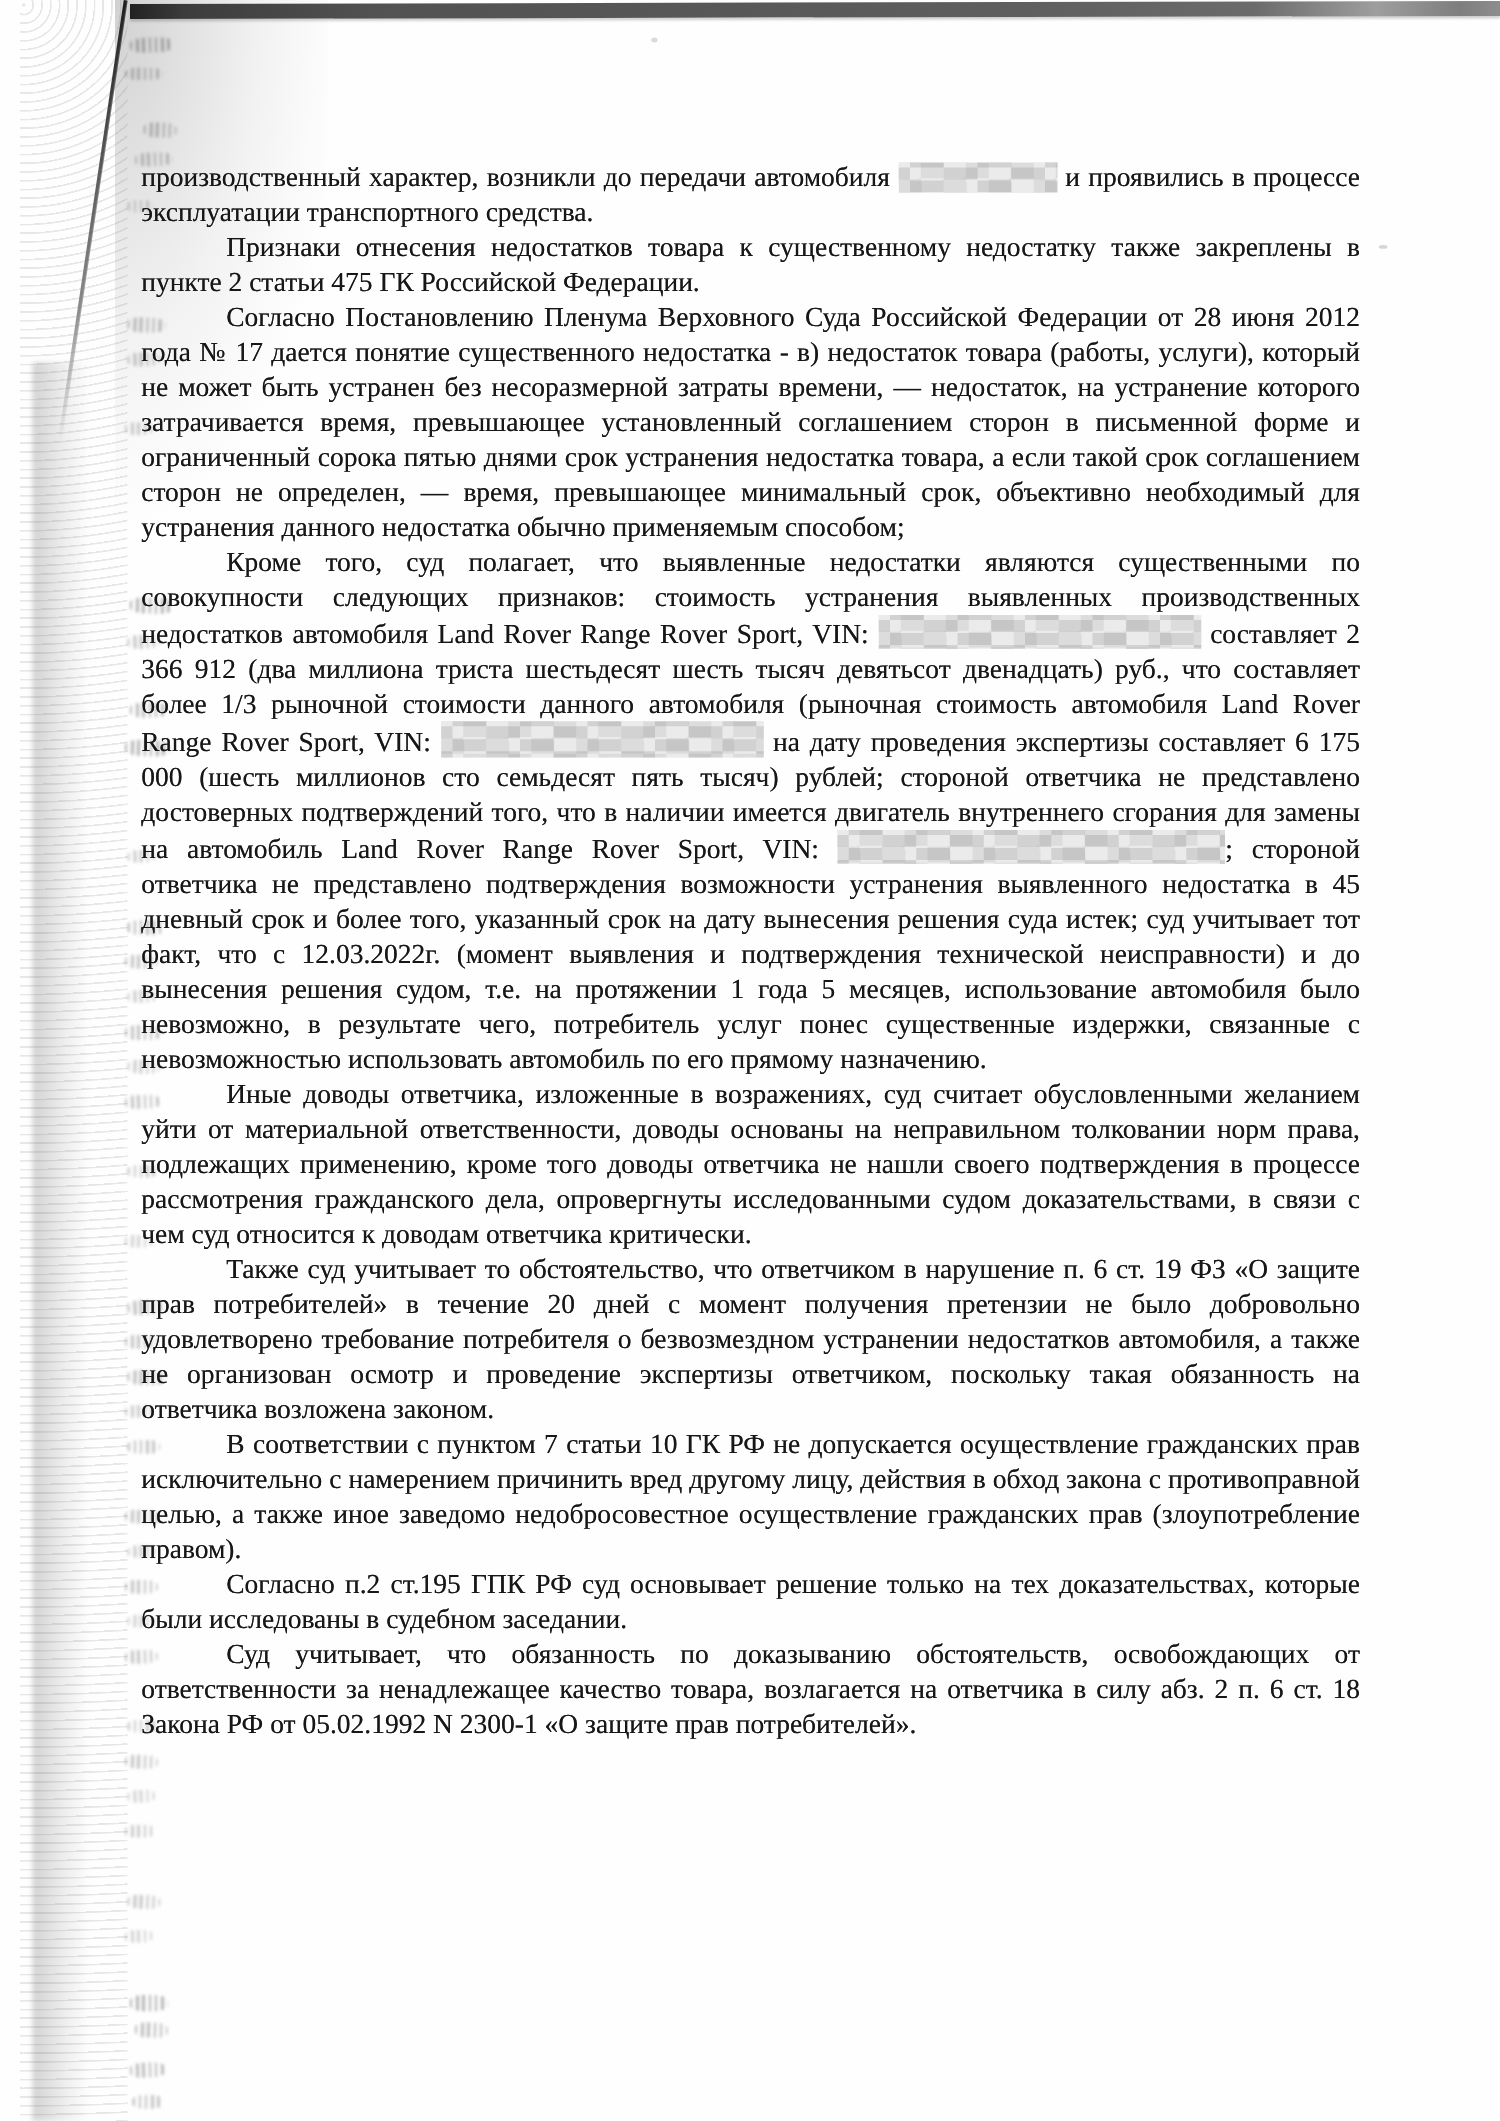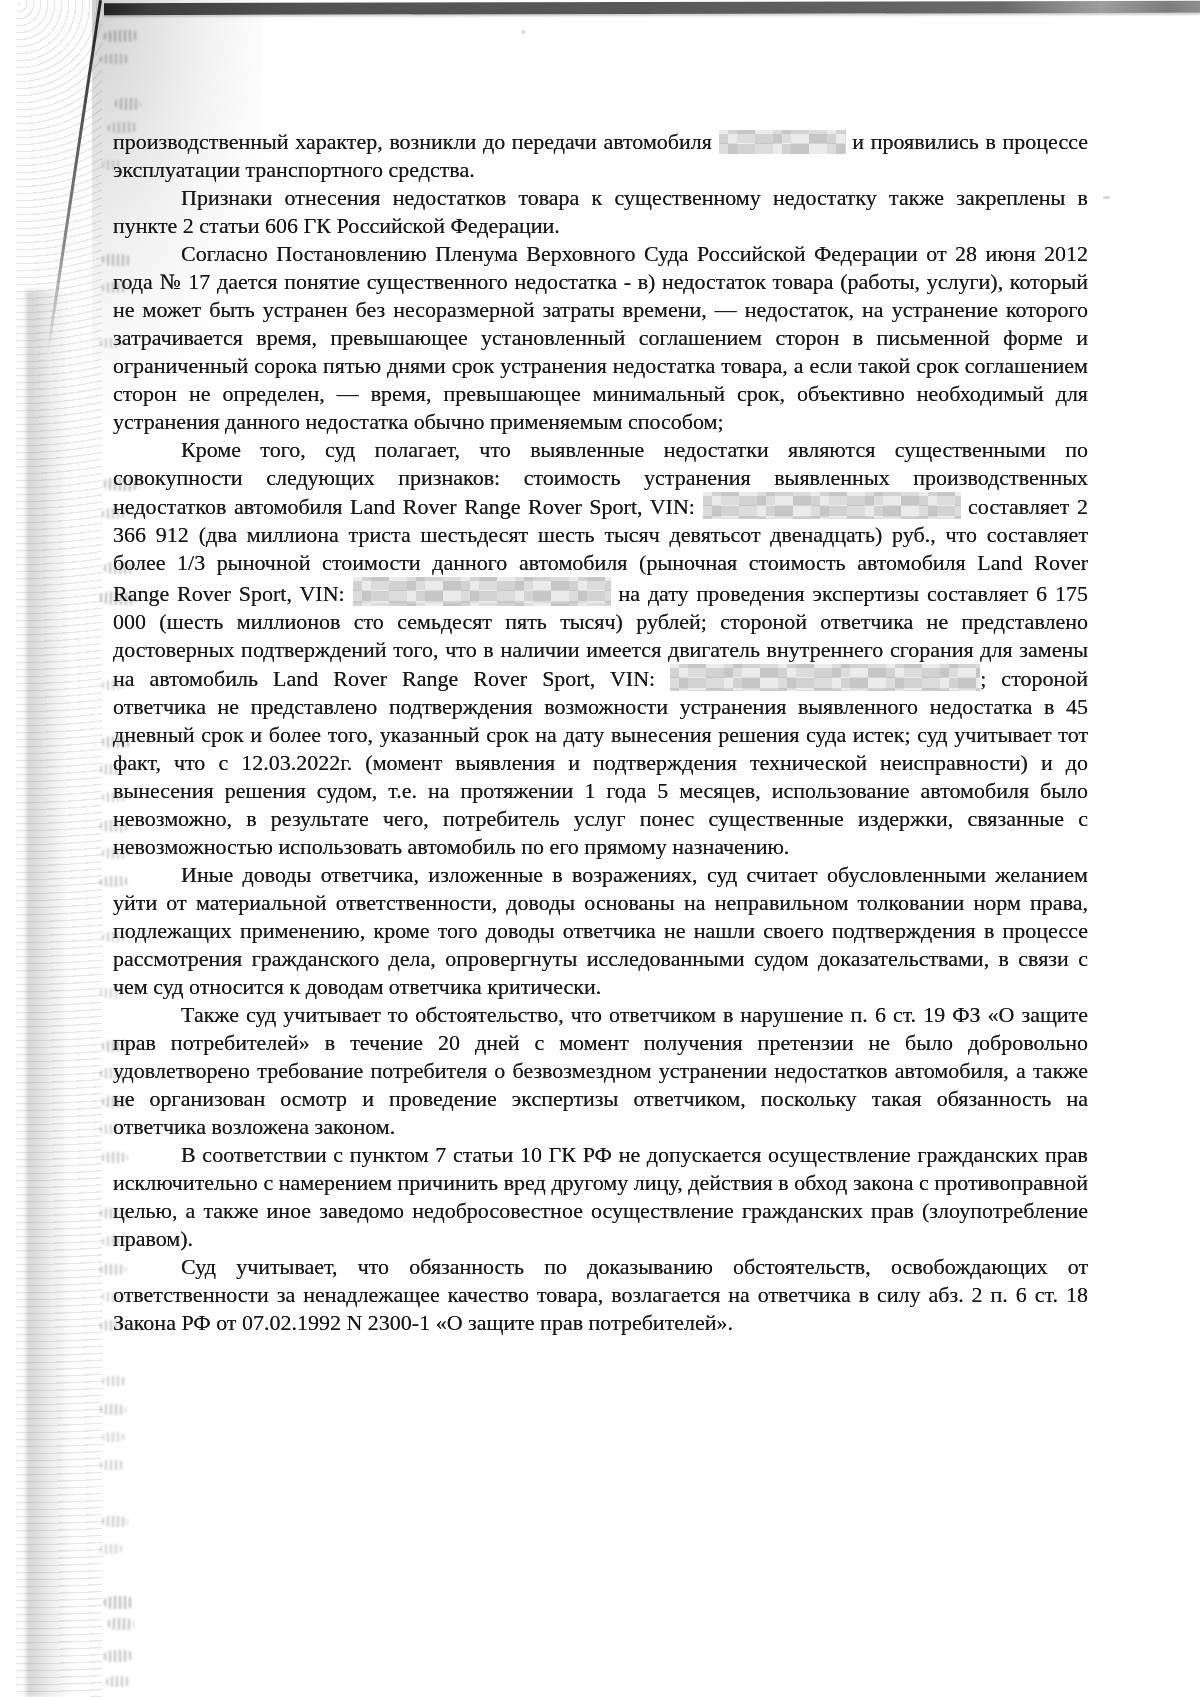--- a/index.html
+++ b/index.html
@@ -124,30 +124,31 @@
       <div class="smudge" style="left: 104px; top: 1596px; width: 30px; height: 13px; opacity: 0.5; transform: rotate(0deg);"></div>
       <div class="smudge" style="left: 108px; top: 1618px; width: 26px; height: 12px; opacity: 0.45; transform: rotate(2deg);"></div>
       <div class="smudge" style="left: 104px; top: 1650px; width: 28px; height: 12px; opacity: 0.45; transform: rotate(-2deg);"></div>
       <div class="smudge" style="left: 106px; top: 1676px; width: 24px; height: 11px; opacity: 0.4; transform: rotate(0deg);"></div>
     </div>
 
   <div class="text-block">
 
     <p class="para no-indent"><span>производственный характер, возникли до передачи автомобиля </span><span class="redact r1"></span><span> и проявились в процессе эксплуатации транспортного средства.</span></p>
 
-    <p class="para"><span>Признаки отнесения недостатков товара к существенному недостатку также закреплены в пункте 2 статьи 606 ГК Российской Федерации.</span></p>
+    <p class="para"><span>Признаки отнесения недостатков товара к существенному недостатку также закреплены в пункте 2 статьи 475 ГК Российской Федерации.</span></p>
 
 
     <p class="para"><span>Согласно Постановлению Пленума Верховного Суда Российской Федерации от 28 июня 2012 года № 17 дается понятие существенного недостатка - в) недостаток товара (работы, услуги), который не может быть устранен без несоразмерной затраты времени, — недостаток, на устранение которого затрачивается время, превышающее установленный соглашением сторон в письменной форме и ограниченный сорока пятью днями срок устранения недостатка товара, а если такой срок соглашением сторон не определен, — время, превышающее минимальный срок, объективно необходимый для устранения данного недостатка обычно применяемым способом;</span></p>
 
     <p class="para"><span>Кроме того, суд полагает, что выявленные недостатки являются существенными по совокупности следующих признаков: стоимость устранения выявленных производственных недостатков автомобиля Land Rover Range Rover Sport, VIN: </span><span class="redact r2"></span><span> составляет 2 366 912 (два миллиона триста шестьдесят шесть тысяч девятьсот двенадцать) руб., что составляет более 1/3 рыночной стоимости данного автомобиля (рыночная стоимость автомобиля Land Rover Range Rover Sport, VIN: </span><span class="redact r3"></span><span> на дату проведения экспертизы составляет 6 175 000 (шесть миллионов сто семьдесят пять тысяч) рублей; стороной ответчика не представлено достоверных подтверждений того, что в наличии имеется двигатель внутреннего сгорания для замены на автомобиль Land Rover Range Rover Sport, VIN: </span><span class="redact r4"></span><span>; стороной ответчика не представлено подтверждения возможности устранения выявленного недостатка в 45 дневный срок и более того, указанный срок на дату вынесения решения суда истек; суд учитывает тот факт, что с 12.03.2022г. (момент выявления и подтверждения технической неисправности) и до вынесения решения судом, т.е. на протяжении 1 года 5 месяцев, использование автомобиля было невозможно, в результате чего, потребитель услуг понес существенные издержки, связанные с невозможностью использовать автомобиль по его прямому назначению.</span></p>
 
     <p class="para"><span>Иные доводы ответчика, изложенные в возражениях, суд считает обусловленными желанием уйти от материальной ответственности, доводы основаны на неправильном толковании норм права, подлежащих применению, кроме того доводы ответчика не нашли своего подтверждения в процессе рассмотрения гражданского дела, опровергнуты исследованными судом доказательствами, в связи с чем суд относится к доводам ответчика критически.</span></p>
 
     <p class="para"><span>Также суд учитывает то обстоятельство, что ответчиком в нарушение п. 6 ст. 19 ФЗ «О защите прав потребителей» в течение 20 дней с момент получения претензии не было добровольно удовлетворено требование потребителя о безвозмездном устранении недостатков автомобиля, а также не организован осмотр и проведение экспертизы ответчиком, поскольку такая обязанность на ответчика возложена законом.</span></p>
 
     <p class="para"><span>В соответствии с пунктом 7 статьи 10 ГК РФ не допускается осуществление гражданских прав исключительно с намерением причинить вред другому лицу, действия в обход закона с противоправной целью, а также иное заведомо недобросовестное осуществление гражданских прав (злоупотребление правом).</span></p>
 
+    <p class="para"><span>Согласно п.2 ст.195 ГПК РФ суд основывает решение только на тех доказательствах, которые были исследованы в судебном заседании.</span></p>
 
-    <p class="para"><span>Суд учитывает, что обязанность по доказыванию обстоятельств, освобождающих от ответственности за ненадлежащее качество товара, возлагается на ответчика в силу абз. 2 п. 6 ст. 18 Закона РФ от 07.02.1992 N 2300-1 «О защите прав потребителей».</span></p>
+    <p class="para"><span>Суд учитывает, что обязанность по доказыванию обстоятельств, освобождающих от ответственности за ненадлежащее качество товара, возлагается на ответчика в силу абз. 2 п. 6 ст. 18 Закона РФ от 05.02.1992 N 2300-1 «О защите прав потребителей».</span></p>
 
   </div>
 </div>
 
 </body></html>

